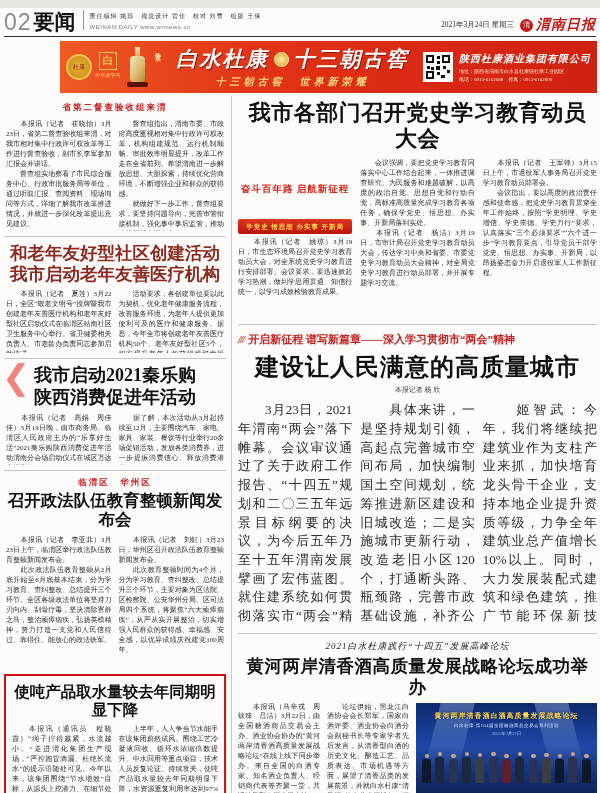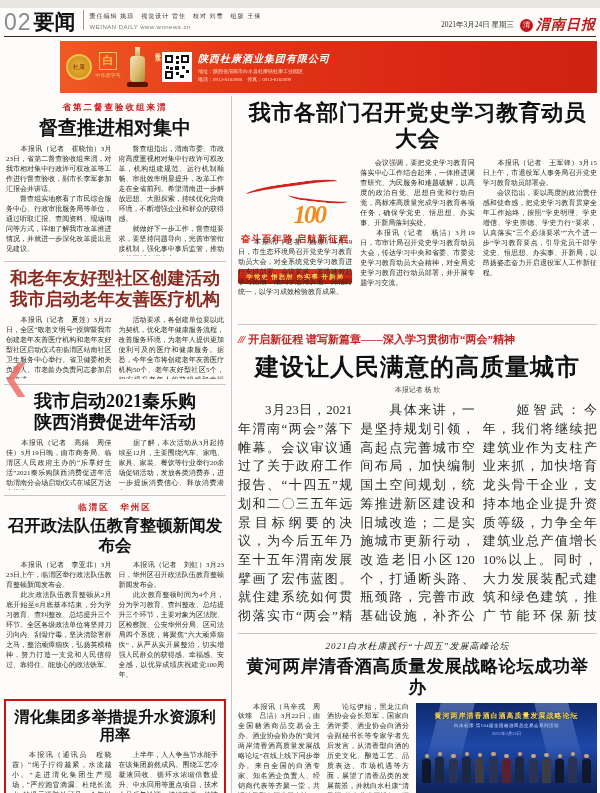--- a/index.html
+++ b/index.html
@@ -148,20 +148,28 @@
         <div class="sq">白</div>
         <div class="sq-label">中华老字号</div>
       </div>
       <div class="bottle">
         <div class="neck"></div>
           <div class="bod"></div>
           <div class="base"></div>
       </div>
       <div class="ad-strip">千年杜康</div>
     </div>
+    <div class="ad-center">
+      <div class="ad-bigline">
+        <span class="ad-big">白水杜康</span>
+        <span class="ad-medal"></span>
+        <span class="ad-big">十三朝古窖</span>
+      </div>
+      <div class="ad-script">十三朝古窖　世界新荣耀</div>
+    </div>
     <div class="ad-right">
       <div class="qr">
         <svg viewBox="0 0 26 26">
             <rect x="0" y="0" width="26" height="26" fill="#fff"></rect>
             <rect x="1" y="1" width="8" height="8" fill="#111"></rect>
             <rect x="3" y="3" width="4" height="4" fill="#fff"></rect>
             <rect x="17" y="1" width="8" height="8" fill="#111"></rect>
             <rect x="19" y="3" width="4" height="4" fill="#fff"></rect>
             <rect x="1" y="17" width="8" height="8" fill="#111"></rect>
             <rect x="3" y="19" width="4" height="4" fill="#fff"></rect>
@@ -184,21 +192,20 @@
     </div>
   </div>
 
   <div class="content">
 
     <div class="col-left">
 
       <div class="art a1">
         <div class="kicker">省第二督查验收组来渭</div>
         <div class="hl">
-          <div>督查推进相对集中</div>
         </div>
         <div class="body-row">
           <div class="bcol">　　本报讯（记者　崔晓怡）3月23日，省第二督查验收组来渭，对我市相对集中行政许可权改革等工作进行督查验收，副市长李军参加汇报会并讲话。
 　　督查组实地察看了市民综合服务中心、行政审批服务局等单位，通过听取汇报、查阅资料、现场询问等方式，详细了解我市改革推进情况，并就进一步深化改革提出意见建议。</div>
           <div class="bcol">　　督查组指出，渭南市委、市政府高度重视相对集中行政许可权改革，机构组建规范、运行机制顺畅、审批效率明显提升，改革工作走在全省前列。希望渭南进一步解放思想、大胆探索，持续优化营商环境，不断增强企业和群众的获得感。
 　　就做好下一步工作，督查组要求，要坚持问题导向，完善审管衔接机制，强化事中事后监管，推动改革不断走深走实。</div>
         </div>
       </div>
 
       <div class="art a2">
@@ -228,45 +235,40 @@
         <div class="hl">召开政法队伍教育整顿新闻发布会</div>
         <div class="body-row">
           <div class="bcol">　　本报讯（记者　李亚菲）3月23日上午，临渭区举行政法队伍教育整顿新闻发布会。
 　　此次政法队伍教育整顿从2月底开始至6月底基本结束，分为学习教育、查纠整改、总结提升三个环节。全区各级政法单位将坚持刀刃向内、刮骨疗毒，坚决清除害群之马，整治顽瘴痼疾，弘扬英模精神，努力打造一支党和人民信得过、靠得住、能放心的政法铁军。</div>
           <div class="bcol">　　本报讯（记者　刘虹）3月23日，华州区召开政法队伍教育整顿新闻发布会。
 　　此次教育整顿时间为4个月，分为学习教育、查纠整改、总结提升三个环节，主要对象为区法院、区检察院、公安华州分局、区司法局四个系统，将聚焦“六大顽瘴痼疾”，从严从实开展整治，切实增强人民群众的获得感、幸福感、安全感，以优异成绩庆祝建党100周年。</div>
         </div>
       </div>
 
       <div class="boxed">
-        <div class="hl">渭化集团多举措提升水资源利用率</div>
+        <div class="hl">使吨产品取水量较去年同期明显下降</div>
         <div class="body-row">
           <div class="bcol">　　本报讯（通讯员　程晓霞）“绳子拧得越紧，水流越小。”走进渭化集团生产现场，“严控跑冒滴漏、杜绝长流水”的提示语随处可见。今年以来，该集团围绕“节水增效”目标，从源头上挖潜力、在细节处做文章，先后开展了第二十八届“世界水日”“中国水周”主题宣传等活动，让节约用水理念深入人心。
 　　该公司还通过“创建节水先进、深挖节水潜力”主题活动，制定了节水实施方案，成立了节水工作组，将节水指标层层分解、责任到人。</div>
           <div class="bcol">　　上半年，人人争当节水能手在该集团蔚然成风。围绕工艺冷凝液回收、循环水浓缩倍数提升、中水回用等重点项目，技术人员反复论证、持续攻关，使吨产品取水量较去年同期明显下降，水资源重复利用率达到97%以上。
 　　下一步，该集团将继续加大节水技改投入，推进废水“零排放”工程建设，以实际行动践行绿色发展理念，全面提升水资源利用率，为企业高质量发展注入新动能。</div>
         </div>
       </div>
 
     </div>
 
     <div class="vdiv"></div>
 
     <div class="col-right">
 
       <div class="r1">
         <div class="hl">我市各部门召开党史学习教育动员大会</div>
         <div class="r1-row">
           <div class="rcol r1c1">
             <div class="campaign-logo">
-              <div class="logo-100">
-                <span class="ribbon"></span>
-                <span class="num">100</span>
-                <span class="ribbon2"></span>
-              </div>
               <div class="campaign-l1">奋斗百年路 启航新征程</div>
               <div class="campaign-l2">学党史 悟思想 办实事 开新局</div>
             </div>
             <div class="coltext bcol">　　本报讯（记者　姚琼）3月19日，市生态环境局召开党史学习教育动员大会，对全系统党史学习教育进行安排部署。会议要求，要迅速掀起学习热潮，做到学思用贯通、知信行统一，以学习成效检验教育成果。</div>
           </div>
           <div class="rcol">　　会议强调，要把党史学习教育同落实中心工作结合起来，一体推进调查研究、为民服务和难题破解，以高度的政治自觉、思想自觉和行动自觉，高标准高质量完成学习教育各项任务，确保学党史、悟思想、办实事、开新局落到实处。
 　　本报讯（记者　杨洁）3月19日，市审计局召开党史学习教育动员大会，传达学习中央和省委、市委党史学习教育动员大会精神，对全局党史学习教育进行动员部署，并开展专题学习交流。</div>
           <div class="rcol">　　本报讯（记者　王军锋）3月15日上午，市退役军人事务局召开党史学习教育动员部署会。
 　　会议指出，要以高度的政治责任感和使命感，把党史学习教育贯穿全年工作始终，按照“学史明理、学史增信、学史崇德、学史力行”要求，认真落实“三个必须要求”“六个进一步”学习教育要点，引导党员干部学党史、悟思想、办实事、开新局，以昂扬姿态奋力开启退役军人工作新征程。</div>
         </div>

